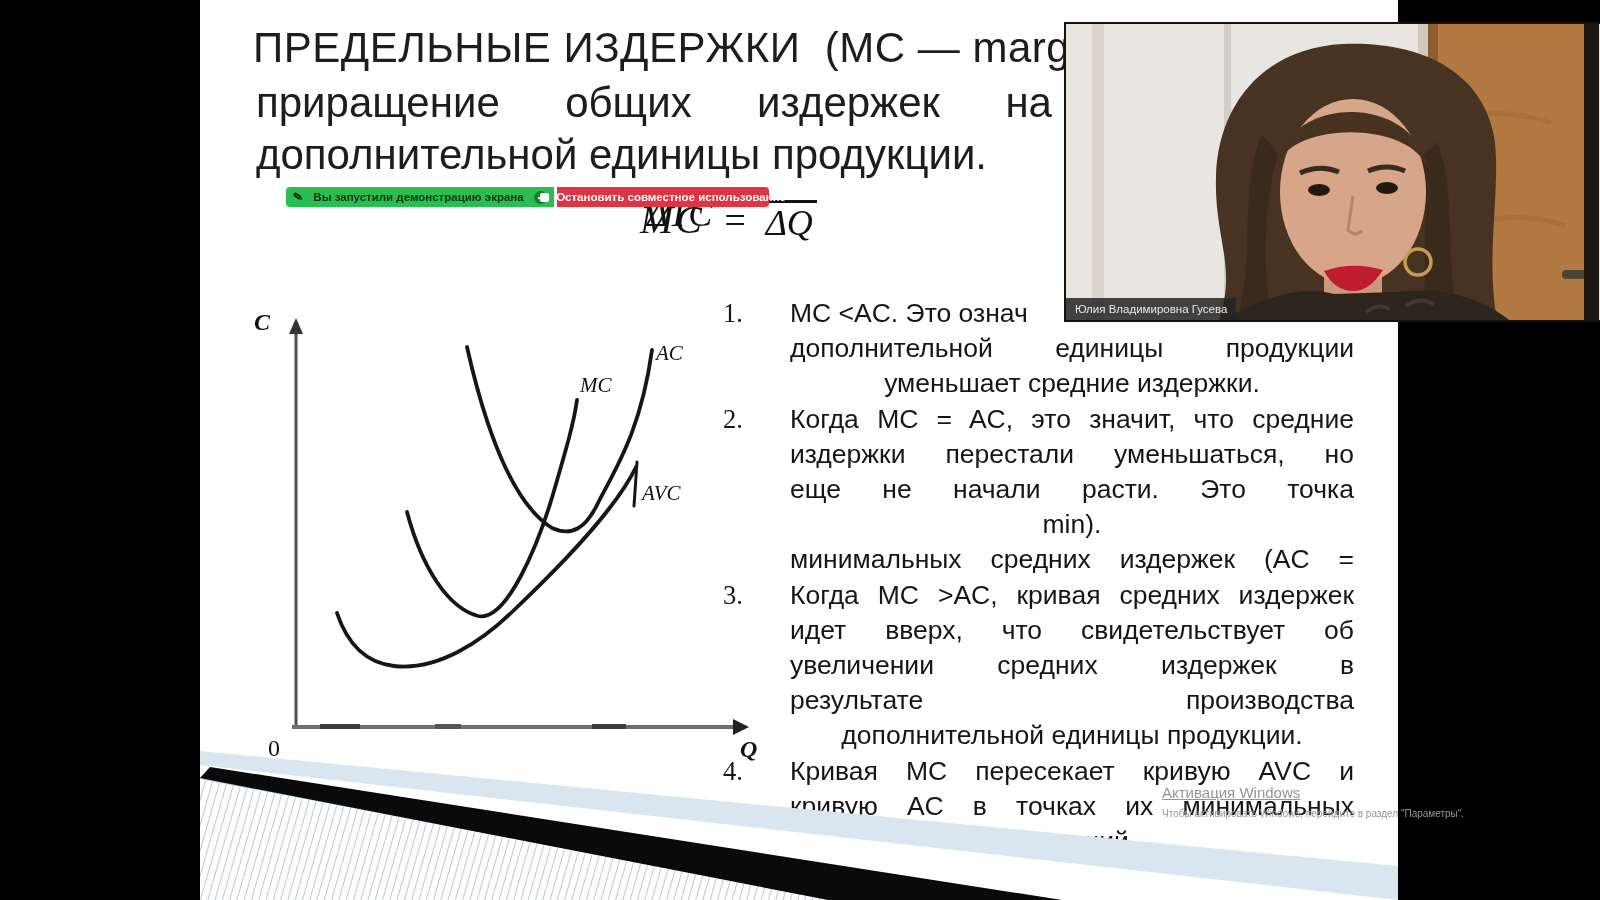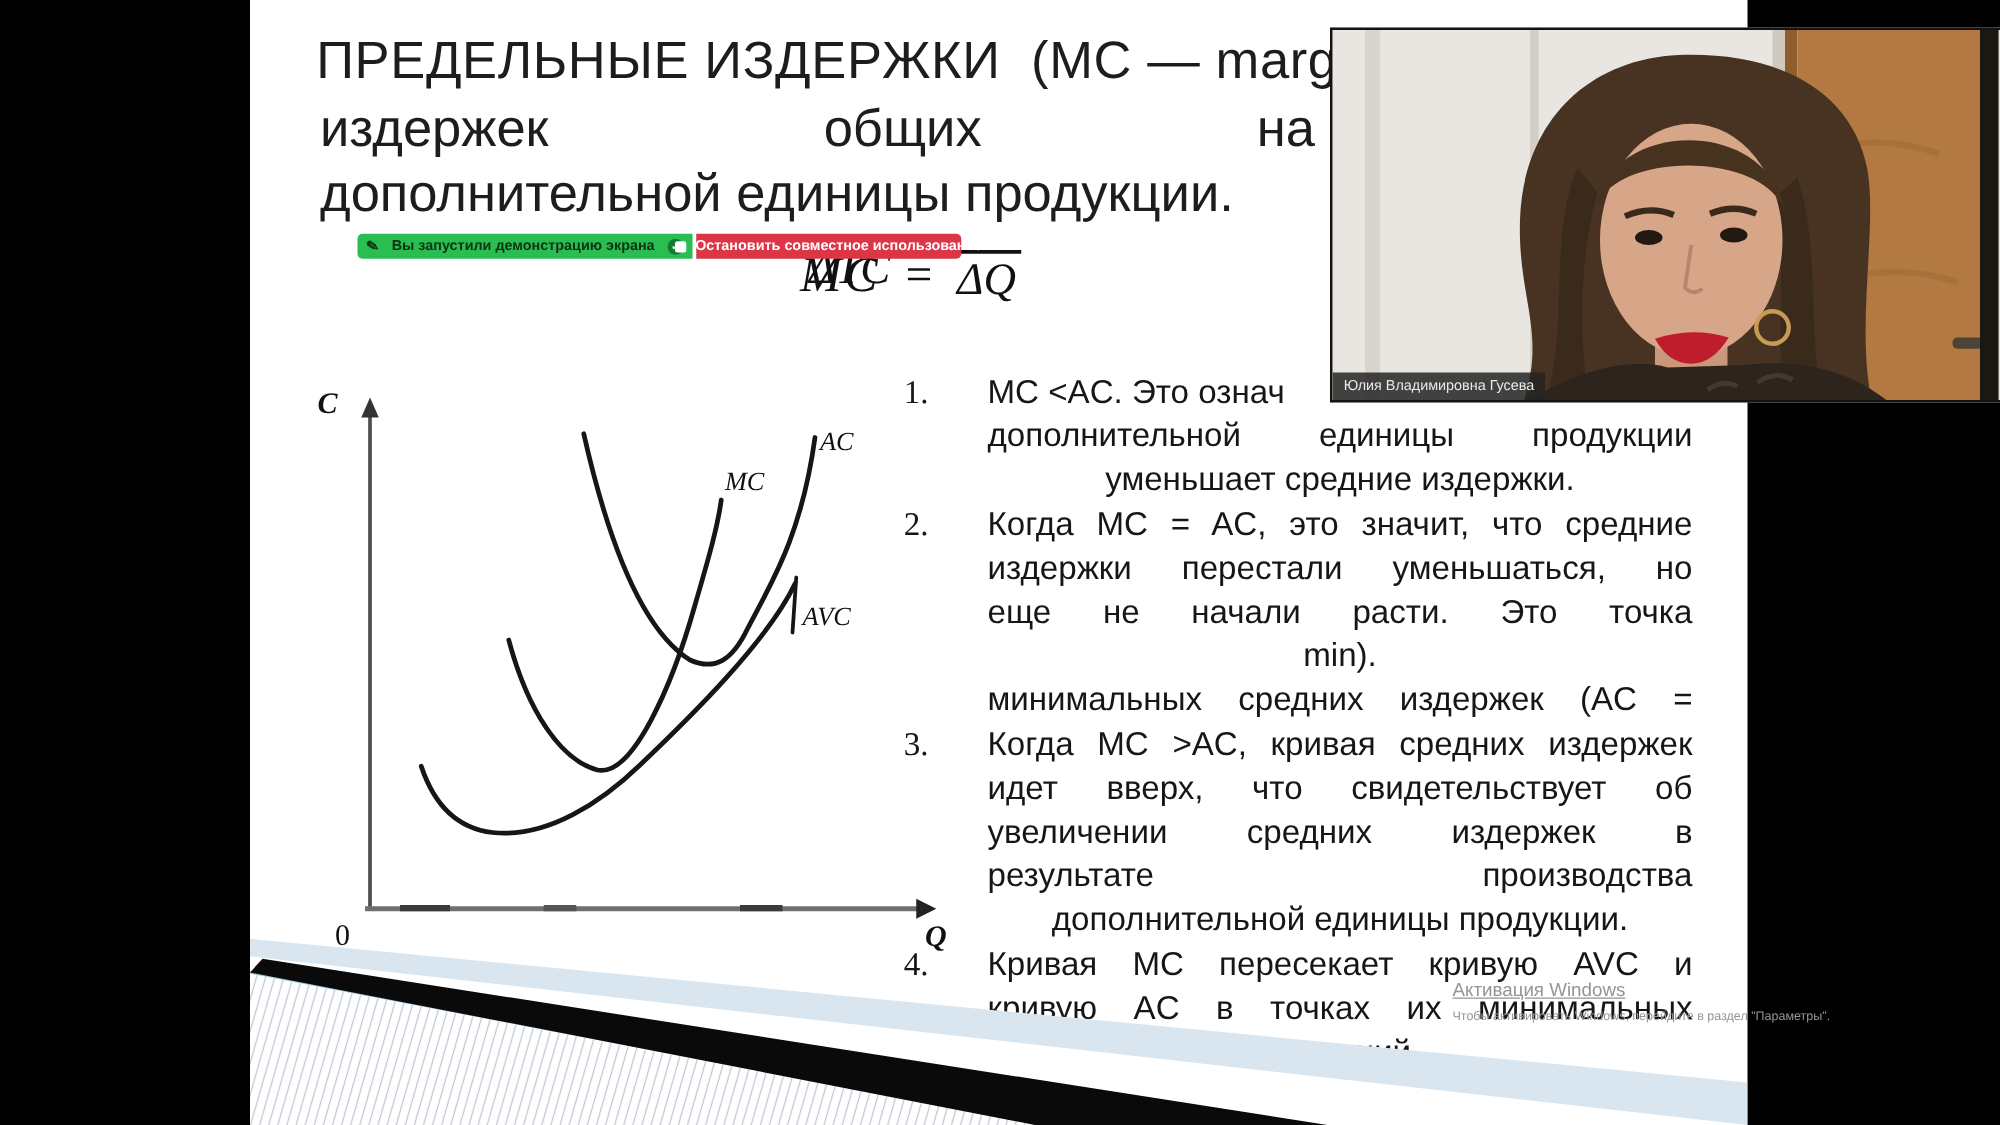--- a/index.html
+++ b/index.html
@@ -64,22 +64,23 @@
 </head>
 <body>
 
 <div class="screen">
 
   <div class="slide">
 
     <div class="title-line1">ПРЕДЕЛЬНЫЕ ИЗДЕРЖКИ  (MC — margin</div>
 
     <div class="title-line2">
+      <span>приращение</span>
+      <span>общих</span>
       <span>издержек</span>
-      <span>общих</span>
       <span>на</span>
     </div>
 
     <div class="title-line3">дополнительной единицы продукции.</div>
 
     <svg style="position:absolute;left:0;top:0;z-index:1" width="1198" height="900" viewBox="0 0 1198 900">
       <defs>
         <pattern id="hatch" width="7" height="7" patternUnits="userSpaceOnUse" patternTransform="rotate(16)">
           <line x1="3.5" y1="-1" x2="3.5" y2="8" stroke="#bfc6d2" stroke-width="1"></line>
         </pattern>

